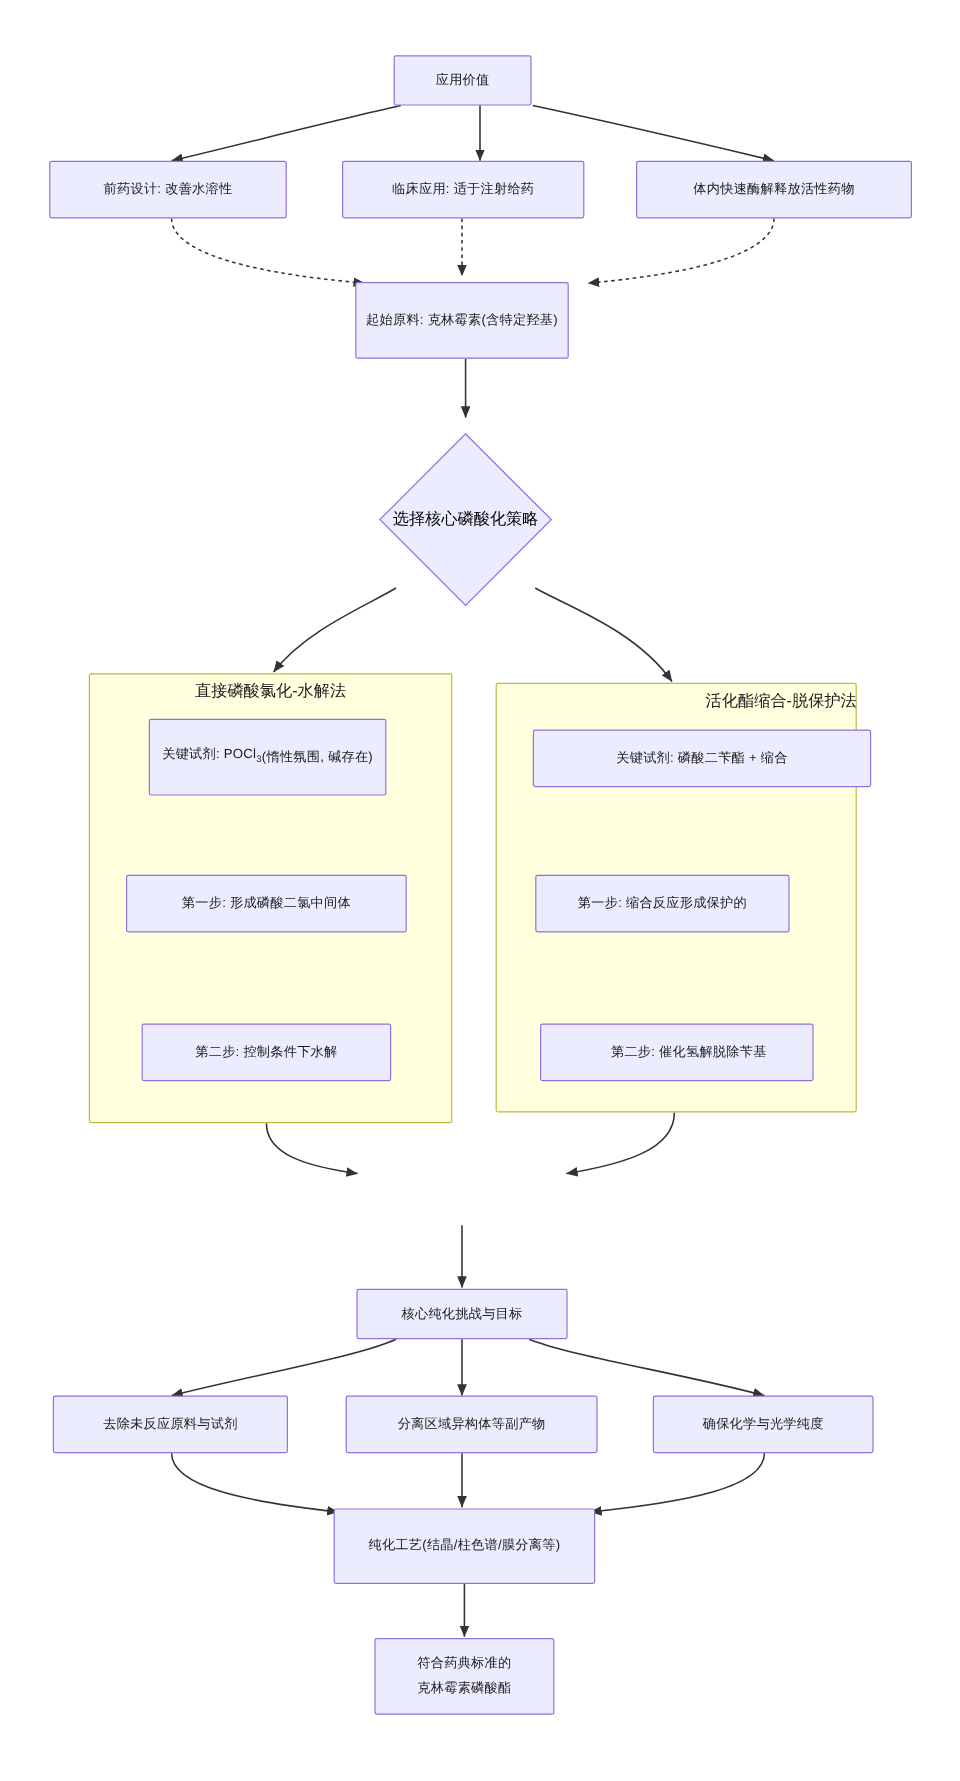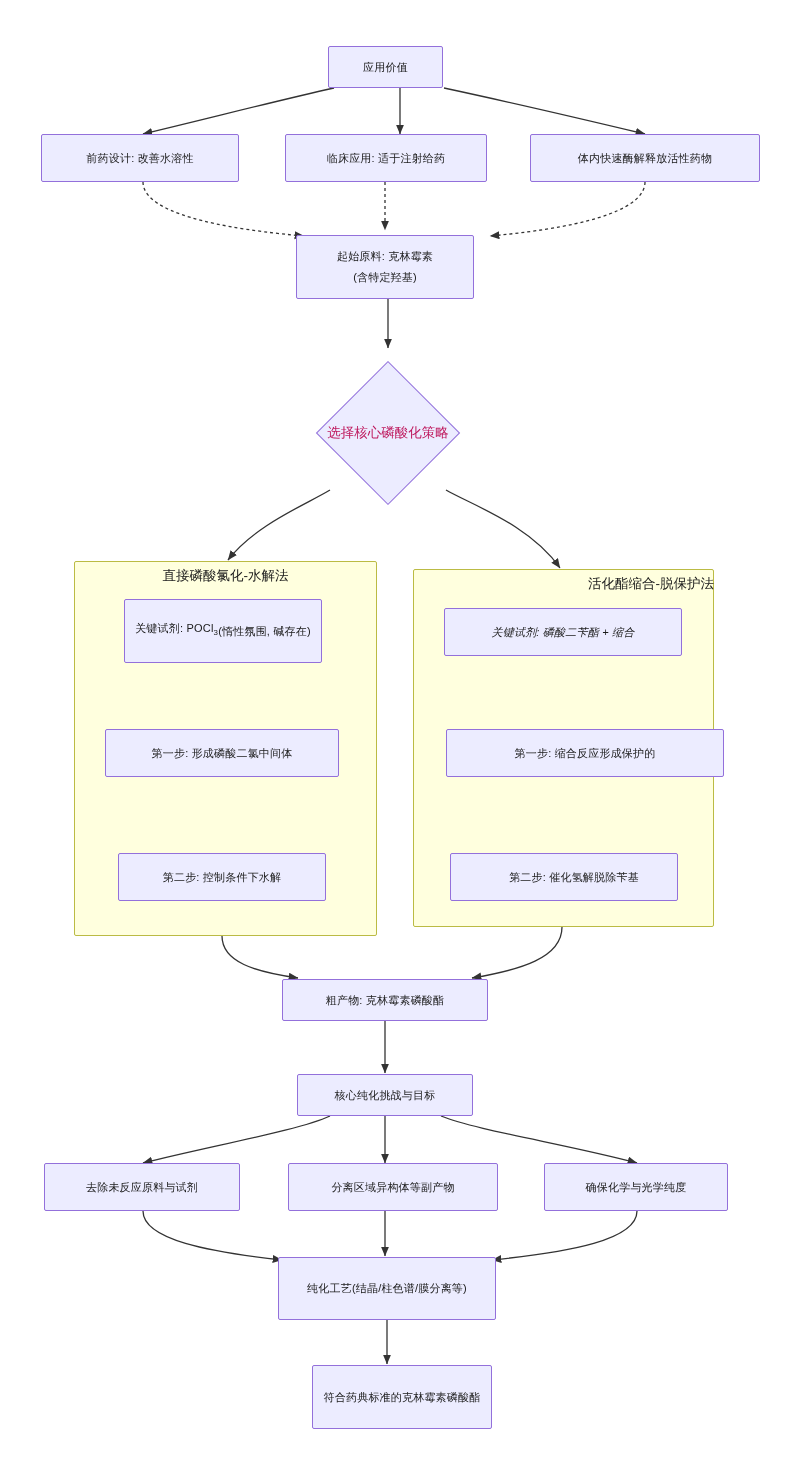--- a/index.html
+++ b/index.html
@@ -46,21 +46,21 @@
   .diamond .dshape{
     position:absolute;
     box-sizing:border-box;
     background:#ececff;
     border:1px solid #9370db;
     transform:rotate(45deg);
   }
   .diamond .dtext{
     position:absolute;
     display:flex;align-items:center;justify-content:center;
-    font-size:13.5px;color:#be185d;white-space:nowrap;
+    font-size:13.5px;color:#000000;white-space:nowrap;
     text-align:center;
   }
   .sub{font-size:0.72em;vertical-align:sub;}
 </style>
 </head>
 <body>
 
 <div id="stage">
 
   <svg class="edges" viewBox="0 0 800 1484">
@@ -125,21 +125,21 @@
   </div>
 
   <div class="node" style="left:285px;top:134px;width:202px;height:48px;">
     <span class="lbl">临床应用: 适于注射给药</span>
   </div>
 
   <div class="node" style="left:530px;top:134px;width:230px;height:48px;">
     <span class="lbl">体内快速酶解释放活性药物</span>
   </div>
 
-  <div class="node" style="left:296px;top:235px;width:178px;height:64px;flex-direction:column;">
+  <div class="node" style="left:296px;top:235px;width:178px;height:64px;flex-direction:row;">
     <span class="lbl">起始原料: 克林霉素</span>
     <span class="lbl">(含特定羟基)</span>
   </div>
 
   <div class="diamond" style="left:388px;top:433px;">
     <div class="dshape" style="left:-51px;top:-51px;width:102px;height:102px;"></div>
     <div class="dtext" style="left:-85px;top:-12px;width:170px;height:24px;">
       <span class="lbl">选择核心磷酸化策略</span>
     </div>
   </div>
@@ -150,35 +150,32 @@
   </div>
 
   <div class="node" style="left:105px;top:729px;width:234px;height:48px;">
     <span class="lbl">第一步: 形成磷酸二氯中间体</span>
   </div>
 
   <div class="node" style="left:118px;top:853px;width:208px;height:48px;">
     <span class="lbl">第二步: 控制条件下水解</span>
   </div>
 
-  <div class="node" style="left:444px;top:608px;width:238px;height:48px;font-style:italic;">
+  <div class="node" style="left:444px;top:608px;width:282px;height:48px;">
     <span class="lbl">关键试剂: 磷酸二苄酯 + 缩合</span>
   </div>
 
-  <div class="node" style="left:446px;top:729px;width:278px;height:48px;align-items:center;">
+  <div class="node" style="left:446px;top:729px;width:212px;height:48px;align-items:center;">
     <span class="lbl">第一步: 缩合反应形成保护的</span>
   </div>
 
   <div class="node" style="left:450px;top:853px;width:228px;height:48px;padding-left:20px;">
     <span class="lbl">第二步: 催化氢解脱除苄基</span>
   </div>
 
-  <div class="node" style="left:282px;top:979px;width:206px;height:42px;">
-    <span class="lbl">粗产物: 克林霉素磷酸酯</span>
-  </div>
 
   <div class="node" style="left:297px;top:1074px;width:176px;height:42px;">
     <span class="lbl">核心纯化挑战与目标</span>
   </div>
 
   <div class="node" style="left:44px;top:1163px;width:196px;height:48px;">
     <span class="lbl">去除未反应原料与试剂</span>
   </div>
 
   <div class="node" style="left:288px;top:1163px;width:210px;height:48px;">
@@ -187,18 +184,18 @@
 
   <div class="node" style="left:544px;top:1163px;width:184px;height:48px;">
     <span class="lbl">确保化学与光学纯度</span>
   </div>
 
   <div class="node" style="left:278px;top:1257px;width:218px;height:63px;flex-direction:row;">
     <span class="lbl">纯化工艺</span>
     <span class="lbl">(结晶/柱色谱/膜分离等)</span>
   </div>
 
-  <div class="node" style="left:312px;top:1365px;width:180px;height:64px;text-align:right;">
+  <div class="node" style="left:312px;top:1365px;width:150px;height:64px;flex-direction:column;text-align:right;">
     <span class="lbl">符合药典标准的</span>
     <span class="lbl">克林霉素磷酸酯</span>
   </div>
 
 </div>
 
 </body></html>

